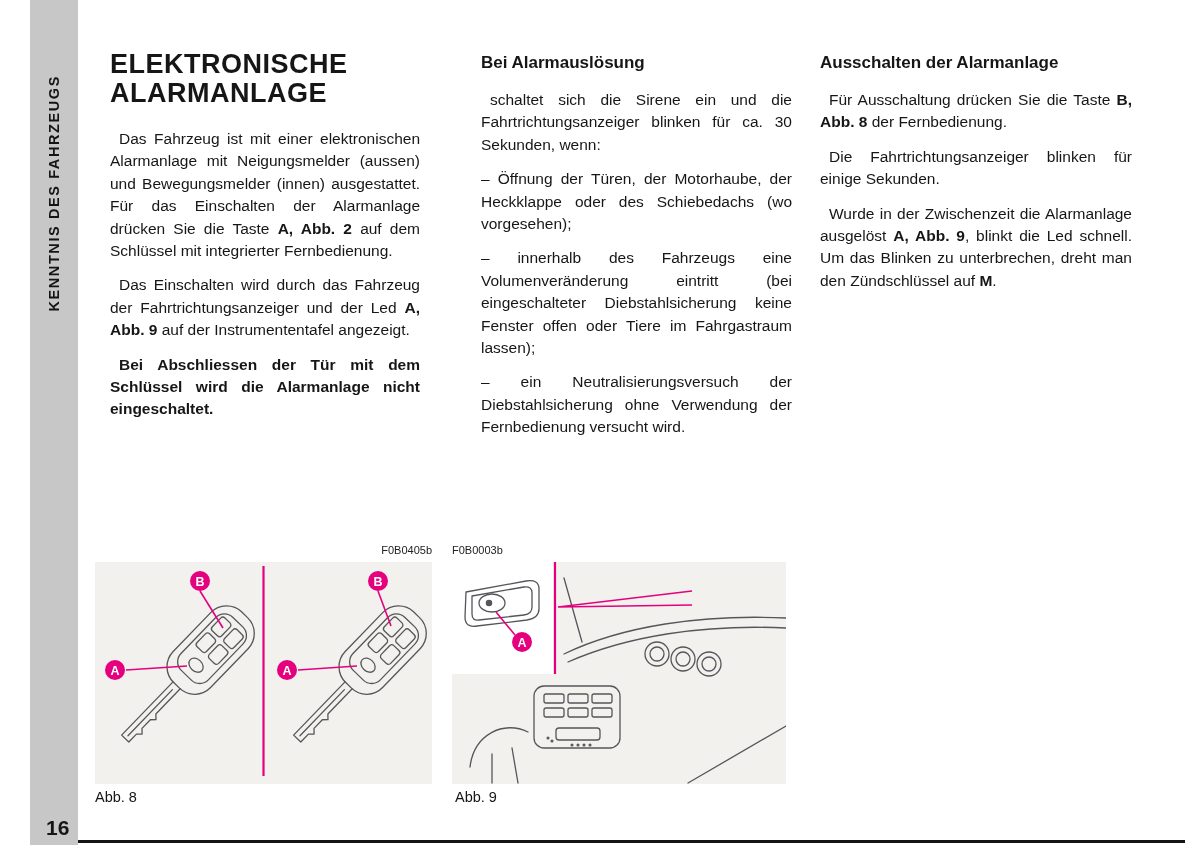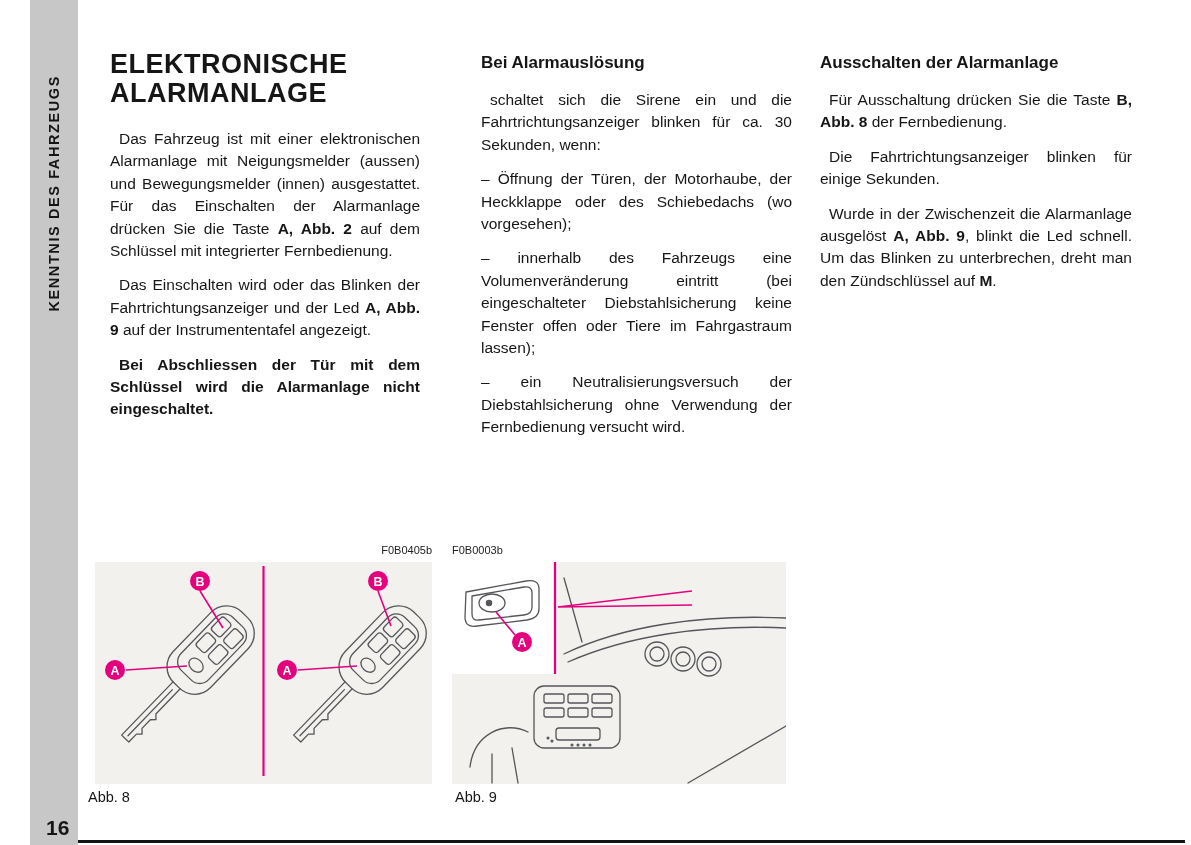--- a/index.html
+++ b/index.html
@@ -27,21 +27,21 @@
   p.indent { text-indent:9px; }
   p.boldpara { font-weight:bold; }
 
   .figure { position:absolute; background:#f2f1ee; }
   .fig8 { left:95px;  top:562px; width:337px; height:222px; }
   .fig9 { left:452px; top:562px; width:334px; height:222px; }
   .fig-code { position:absolute; font-size:11px; color:#222; }
   .fig8-code { left:95px;  top:544px; width:337px; text-align:right; }
   .fig9-code { left:452px; top:544px; width:334px; }
   .fig-label { position:absolute; font-size:14.5px; top:789px; }
-  .fig8-label { left:88px; }
+  .fig8-label { left:95px; }
   .fig9-label { left:455px; }
 
   .bottom-rule { position:absolute; left:78px; top:840px; width:1107px; height:2.5px; background:#141414; }
 
   svg { display:block; }
   .line-art { stroke:#55565a; stroke-width:1.3; fill:none; stroke-linecap:round; stroke-linejoin:round; }
   text.callout-letter { fill:#ffffff; font-weight:bold; font-size:12.5px;
     font-family:"Liberation Sans", sans-serif; text-anchor:middle; }
 </style>
 </head>
@@ -49,21 +49,21 @@
 
 <div class="sidebar"></div>
 <div class="sidebar-label-wrap">
   <span class="sidebar-label">KENNTNIS DES FAHRZEUGS</span>
 </div>
 <div class="pagenum">16</div>
 
 <div class="col col1">
   <h1 class="main-heading"><span>ELEKTRONISCHE</span><br><span>ALARMANLAGE</span></h1>
   <p class="body indent"><span>Das Fahrzeug ist mit einer elektronischen Alarmanlage mit Neigungsmelder (aussen) und Bewegungsmelder (innen) ausgestattet. Für das Einschalten der Alarmanlage drücken Sie die Taste </span><b>A, Abb. 2</b><span> auf dem Schlüssel mit integrierter Fernbedienung.</span></p>
-  <p class="body indent"><span>Das Einschalten wird oder das Blinken der Fahrtrichtungsanzeiger und der Led </span><b>A, Abb. 9</b><span> auf der Instrumententafel angezeigt.</span></p>
+  <p class="body indent"><span>Das Einschalten wird durch das Fahrzeug der Fahrtrichtungsanzeiger und der Led </span><b>A, Abb. 9</b><span> auf der Instrumententafel angezeigt.</span></p>
   <p class="body indent boldpara">Bei Abschliessen der Tür mit dem Schlüssel wird die Alarmanlage nicht eingeschaltet.</p>
 </div>
 
 <div class="col col2">
   <h2 class="sub-heading">Bei Alarmauslösung</h2>
   <p class="body indent">schaltet sich die Sirene ein und die Fahrtrichtungsanzeiger blinken für ca. 30 Sekunden, wenn:</p>
   <p class="body">– Öffnung der Türen, der Motorhaube, der Heckklappe oder des Schiebedachs (wo vorgesehen);</p>
   <p class="body">– innerhalb des Fahrzeugs eine Volumenveränderung eintritt (bei eingeschalteter Diebstahlsicherung keine Fenster offen oder Tiere im Fahrgastraum lassen);</p>
   <p class="body">– ein Neutralisierungsversuch der Diebstahlsicherung ohne Verwendung der Fernbedienung versucht wird.</p>
 </div>

